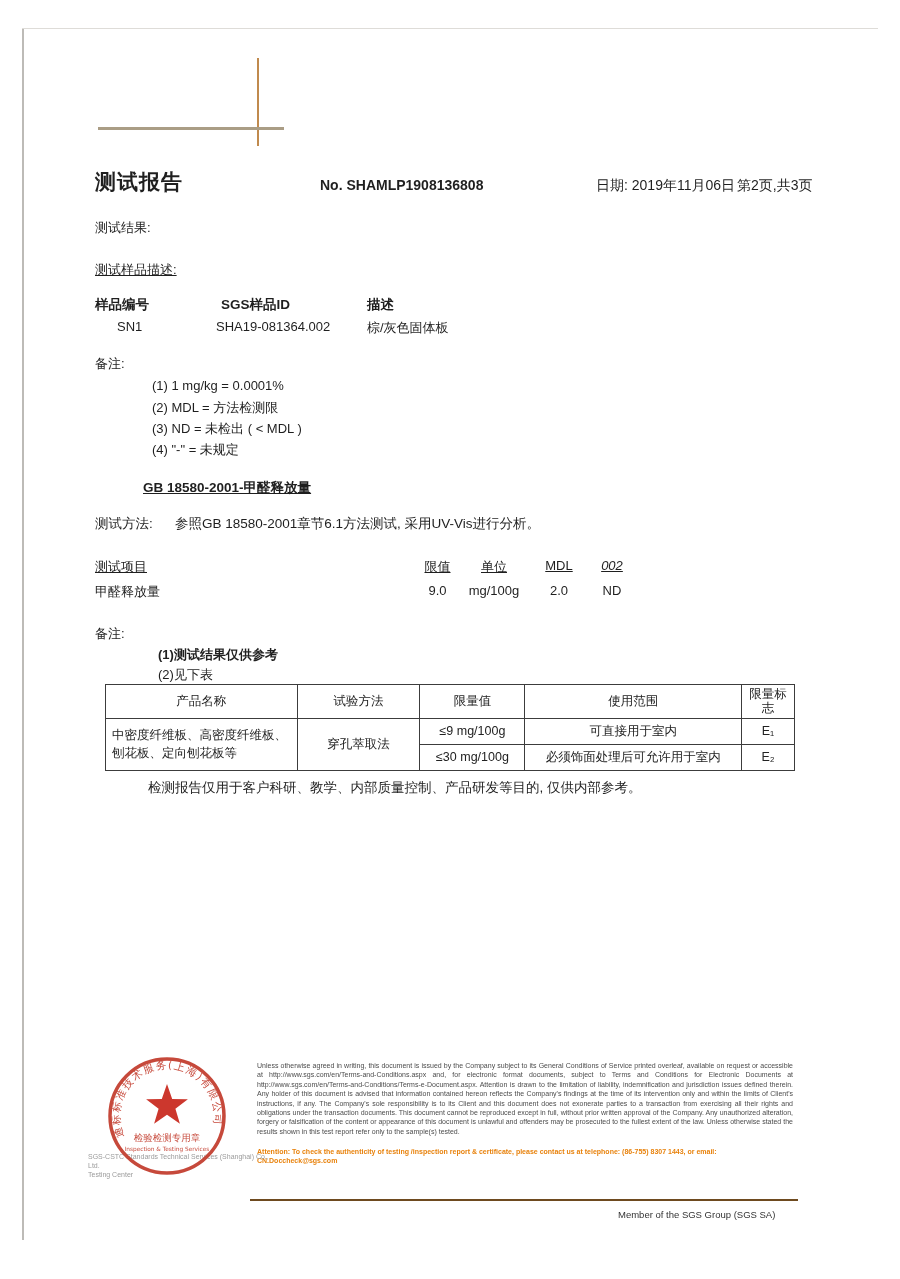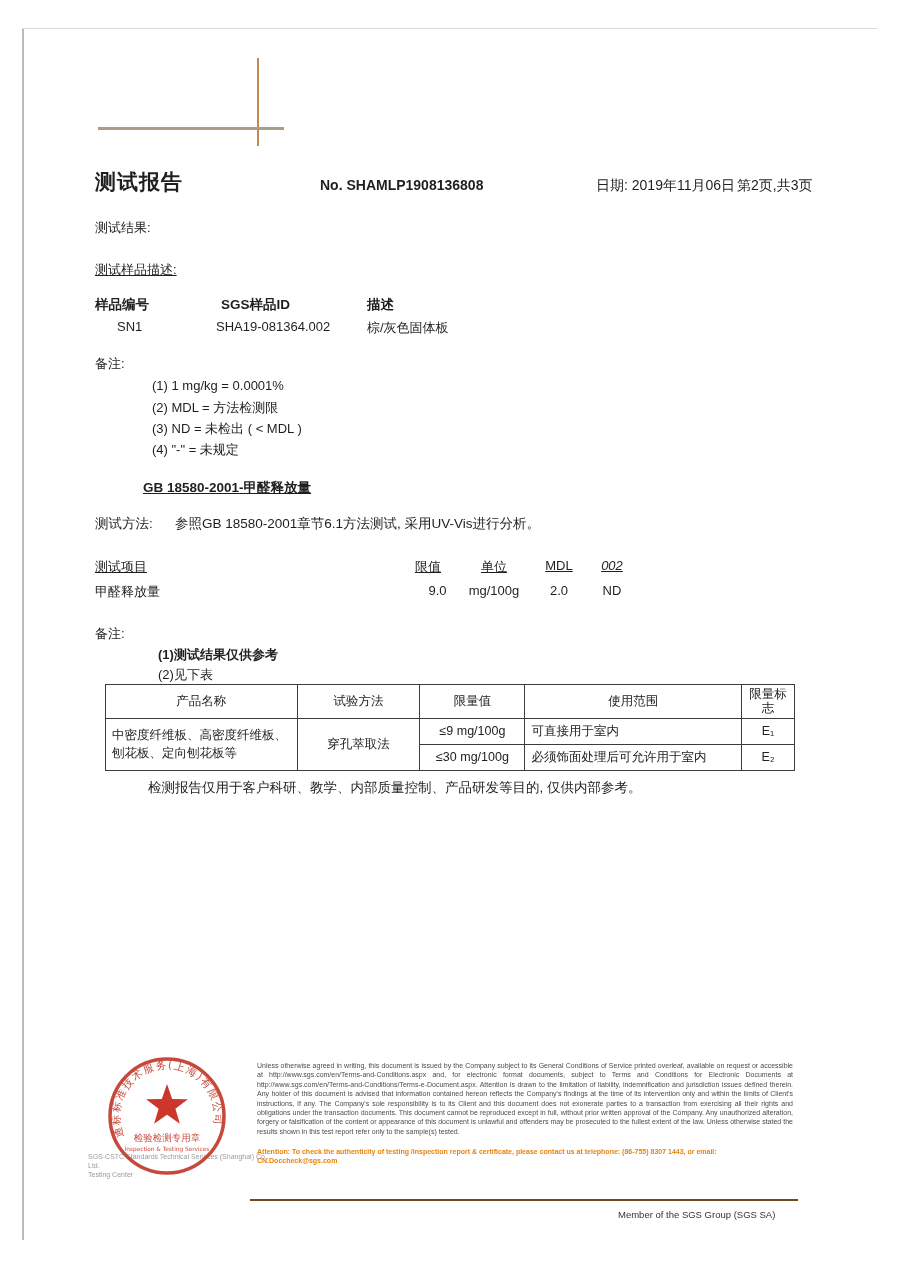--- a/index.html
+++ b/index.html
@@ -49,21 +49,21 @@
   .note1 { left:152px; font-size:13px; }
   #note1-0 { top:378px; } #note1-1 { top:399px; } #note1-2 { top:420px; } #note1-3 { top:441px; }
 
   #gb-heading { left:95px; top:479px; font-size:13.5px; font-weight:bold; text-decoration:underline;margin-left:48px; }
   #method-label { left:95px; top:515px; font-size:13.5px; }
   #method-text { left:175px; top:515px; font-size:13.5px; }
 
   
   .rt-head { font-size:13px; text-decoration:underline; }
   #rt-h-item { left:95px; top:558px; }
-  #rt-h-limit{ left:415px; top:558px; width:45px; }
+  #rt-h-limit{ left:415px; top:558px; width:45px; text-align:center; }
   #rt-h-unit { left:463px; top:558px; width:62px; text-align:center; }
   #rt-h-mdl  { left:540px; top:558px; width:38px; text-align:center; }
   #rt-h-002  { left:593px; top:558px; width:38px; text-align:center; font-style:italic; }
   .rt-val { font-size:13px; }
   #rt-v-item { left:95px; top:583px; }
   #rt-v-limit{ left:415px; top:583px; width:45px; text-align:center; }
   #rt-v-unit { left:463px; top:583px; width:62px; text-align:center; }
   #rt-v-mdl  { left:540px; top:583px; width:38px; text-align:center; }
   #rt-v-002  { left:593px; top:583px; width:38px; text-align:center; }
 
@@ -76,21 +76,21 @@
   #limit-table th, #limit-table td {
     border:1px solid #3c3c3c; font-size:12.5px; font-weight:normal;
     padding:2px 6px; color:#222;
   }
   #limit-table th { text-align:center; height:30px; line-height:1.15; }
   .col-prod { width:192px; } .col-method { width:123px; } .col-lim { width:105px; }
   .col-scope { width:217px; } .col-mark { width:53px; }
   td.prod { text-align:left; padding:3px 8px; line-height:1.5; }
   td.method { text-align:center; }
   td.lim { text-align:center; height:26px; }
-  td.scope { text-align:left; line-height:1.35; }
+  td.scope { text-align:center; line-height:1.35; }
   td.mark { text-align:center; }
 
   #cn-disclaimer { left:148px; top:779px; font-size:13.5px; }
 
   
   #stamp { left:101px; top:1050px; opacity:.92; z-index:2; }
   #stamp-company { left:88px; top:1152px; width:185px; font-size:7px; color:#9b9b9b; line-height:9px; z-index:1; }
   #legal { left:257px; top:1061px; width:536px; font-size:7px; line-height:9.4px;
            text-align:justify; color:#4c4c4c; }
   #attention { left:257px; top:1147px; width:536px; font-size:7px; line-height:9.4px;

